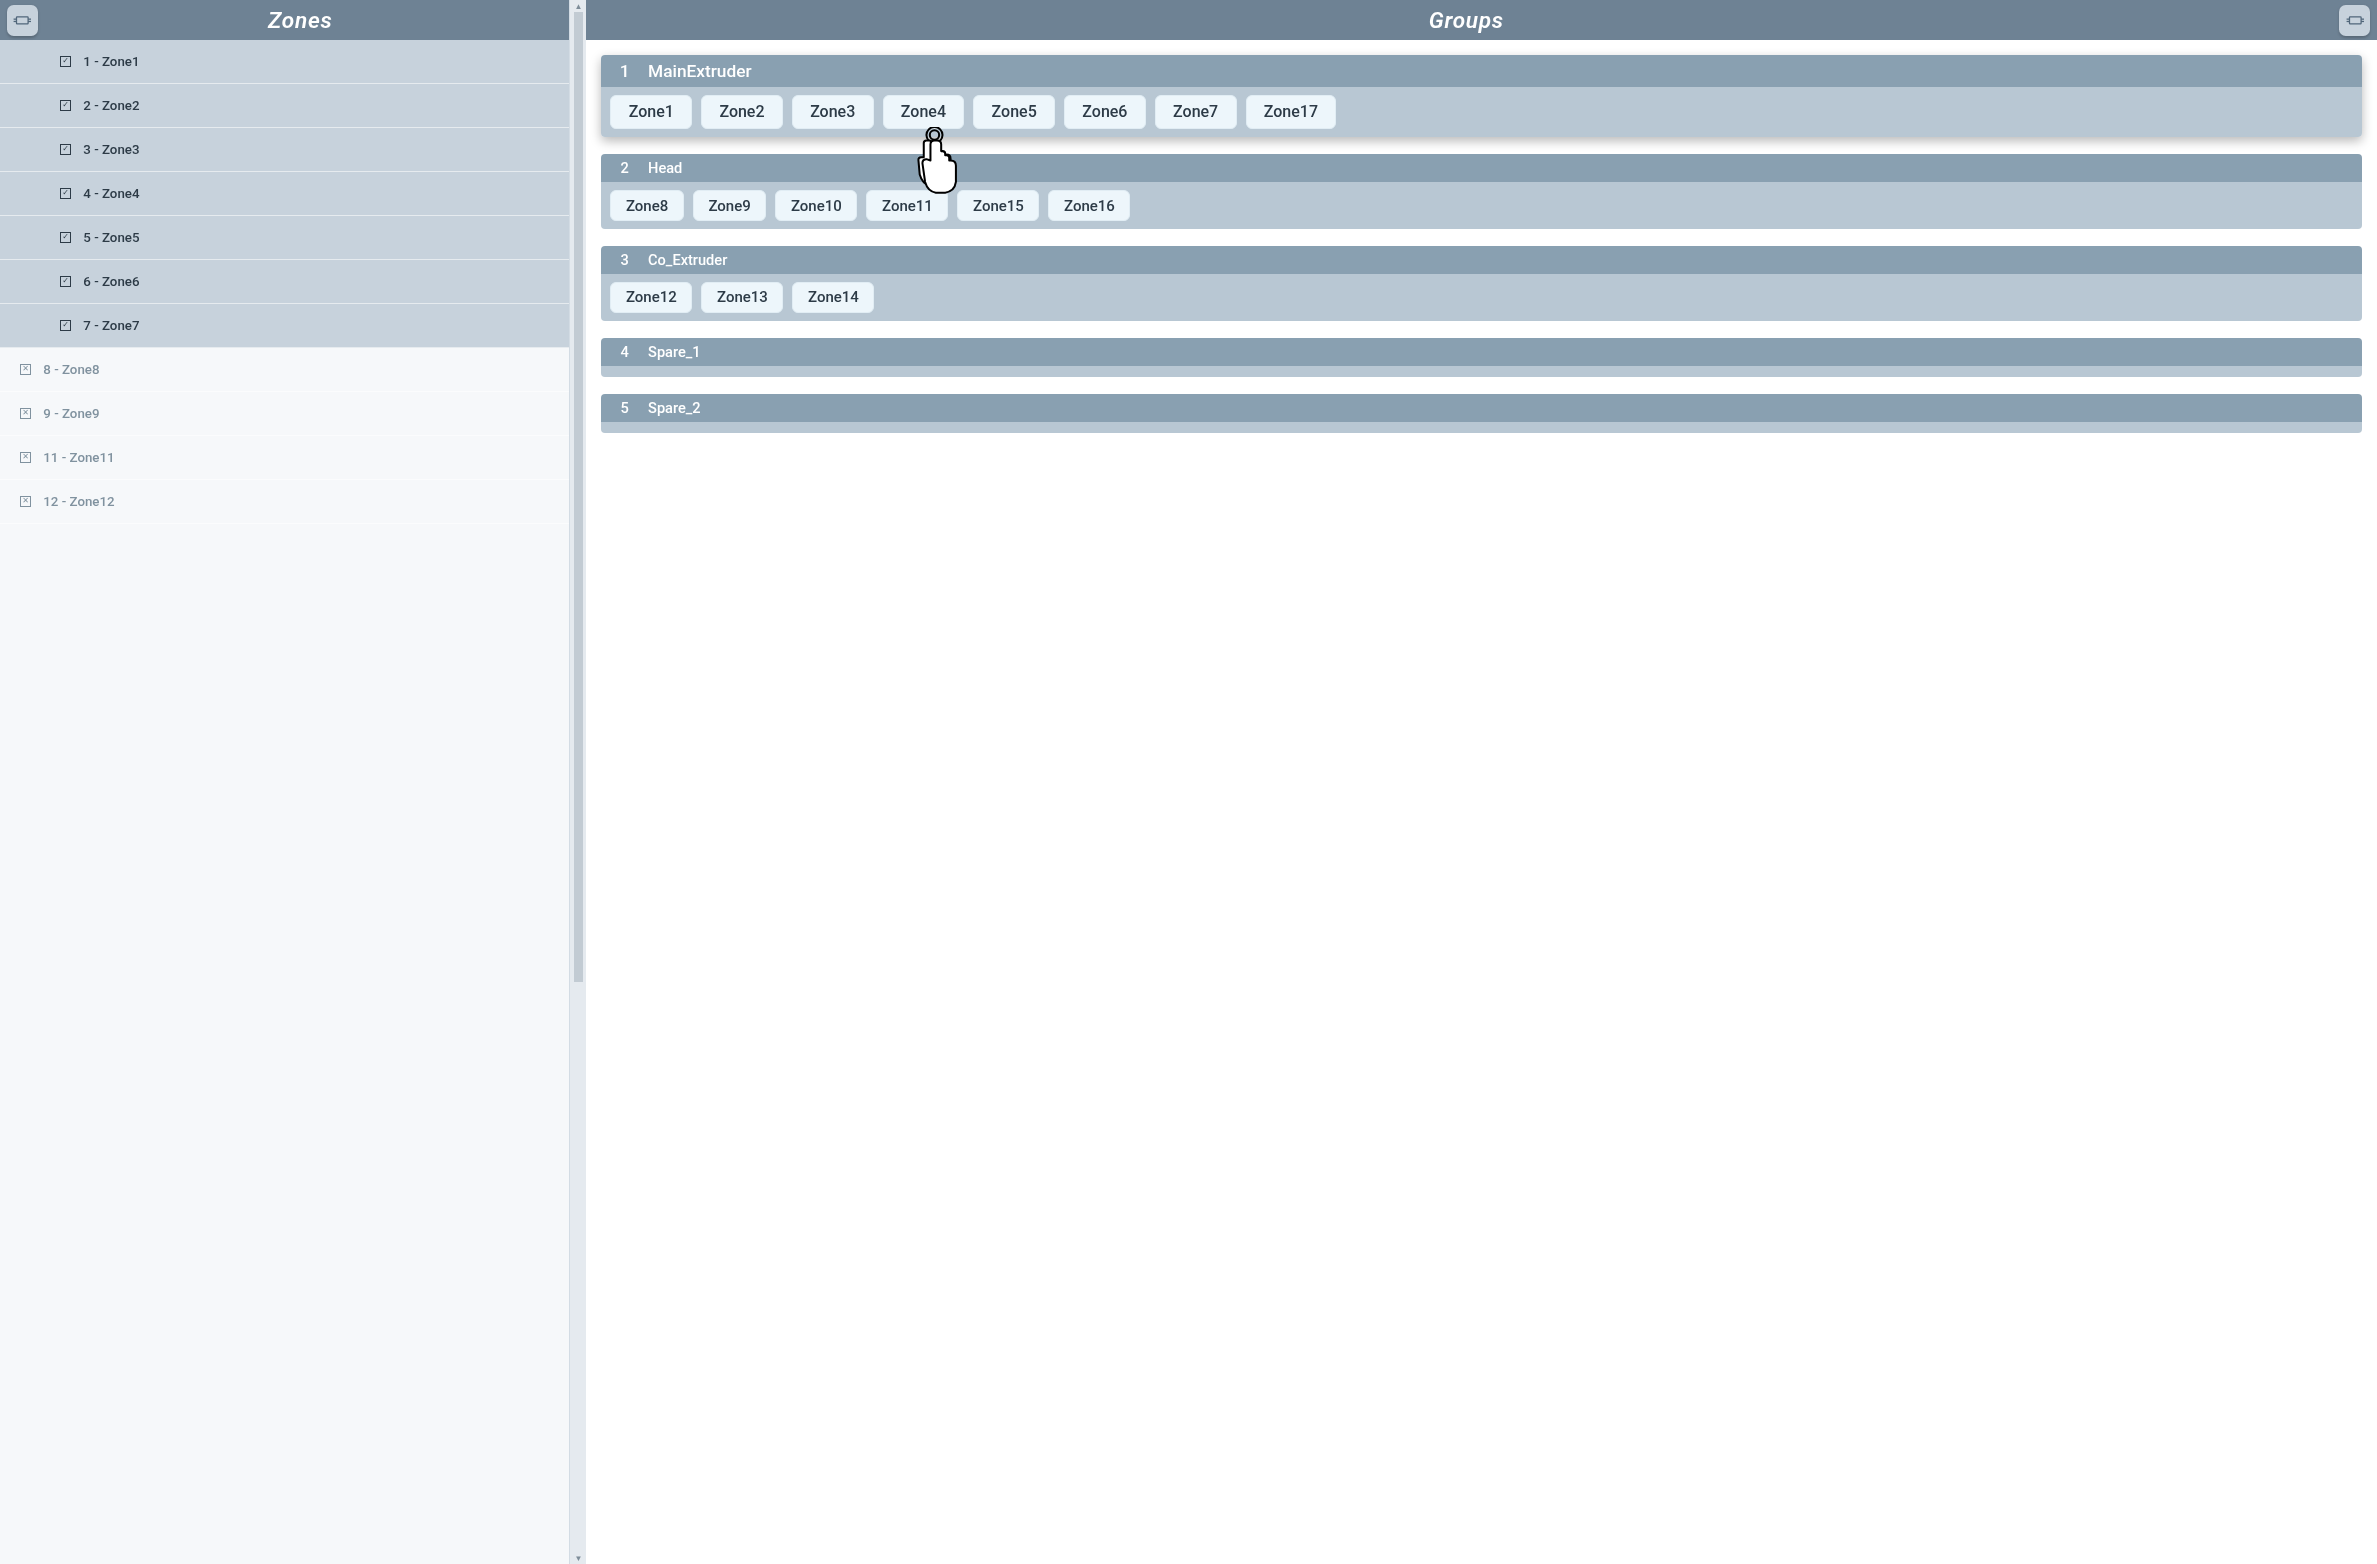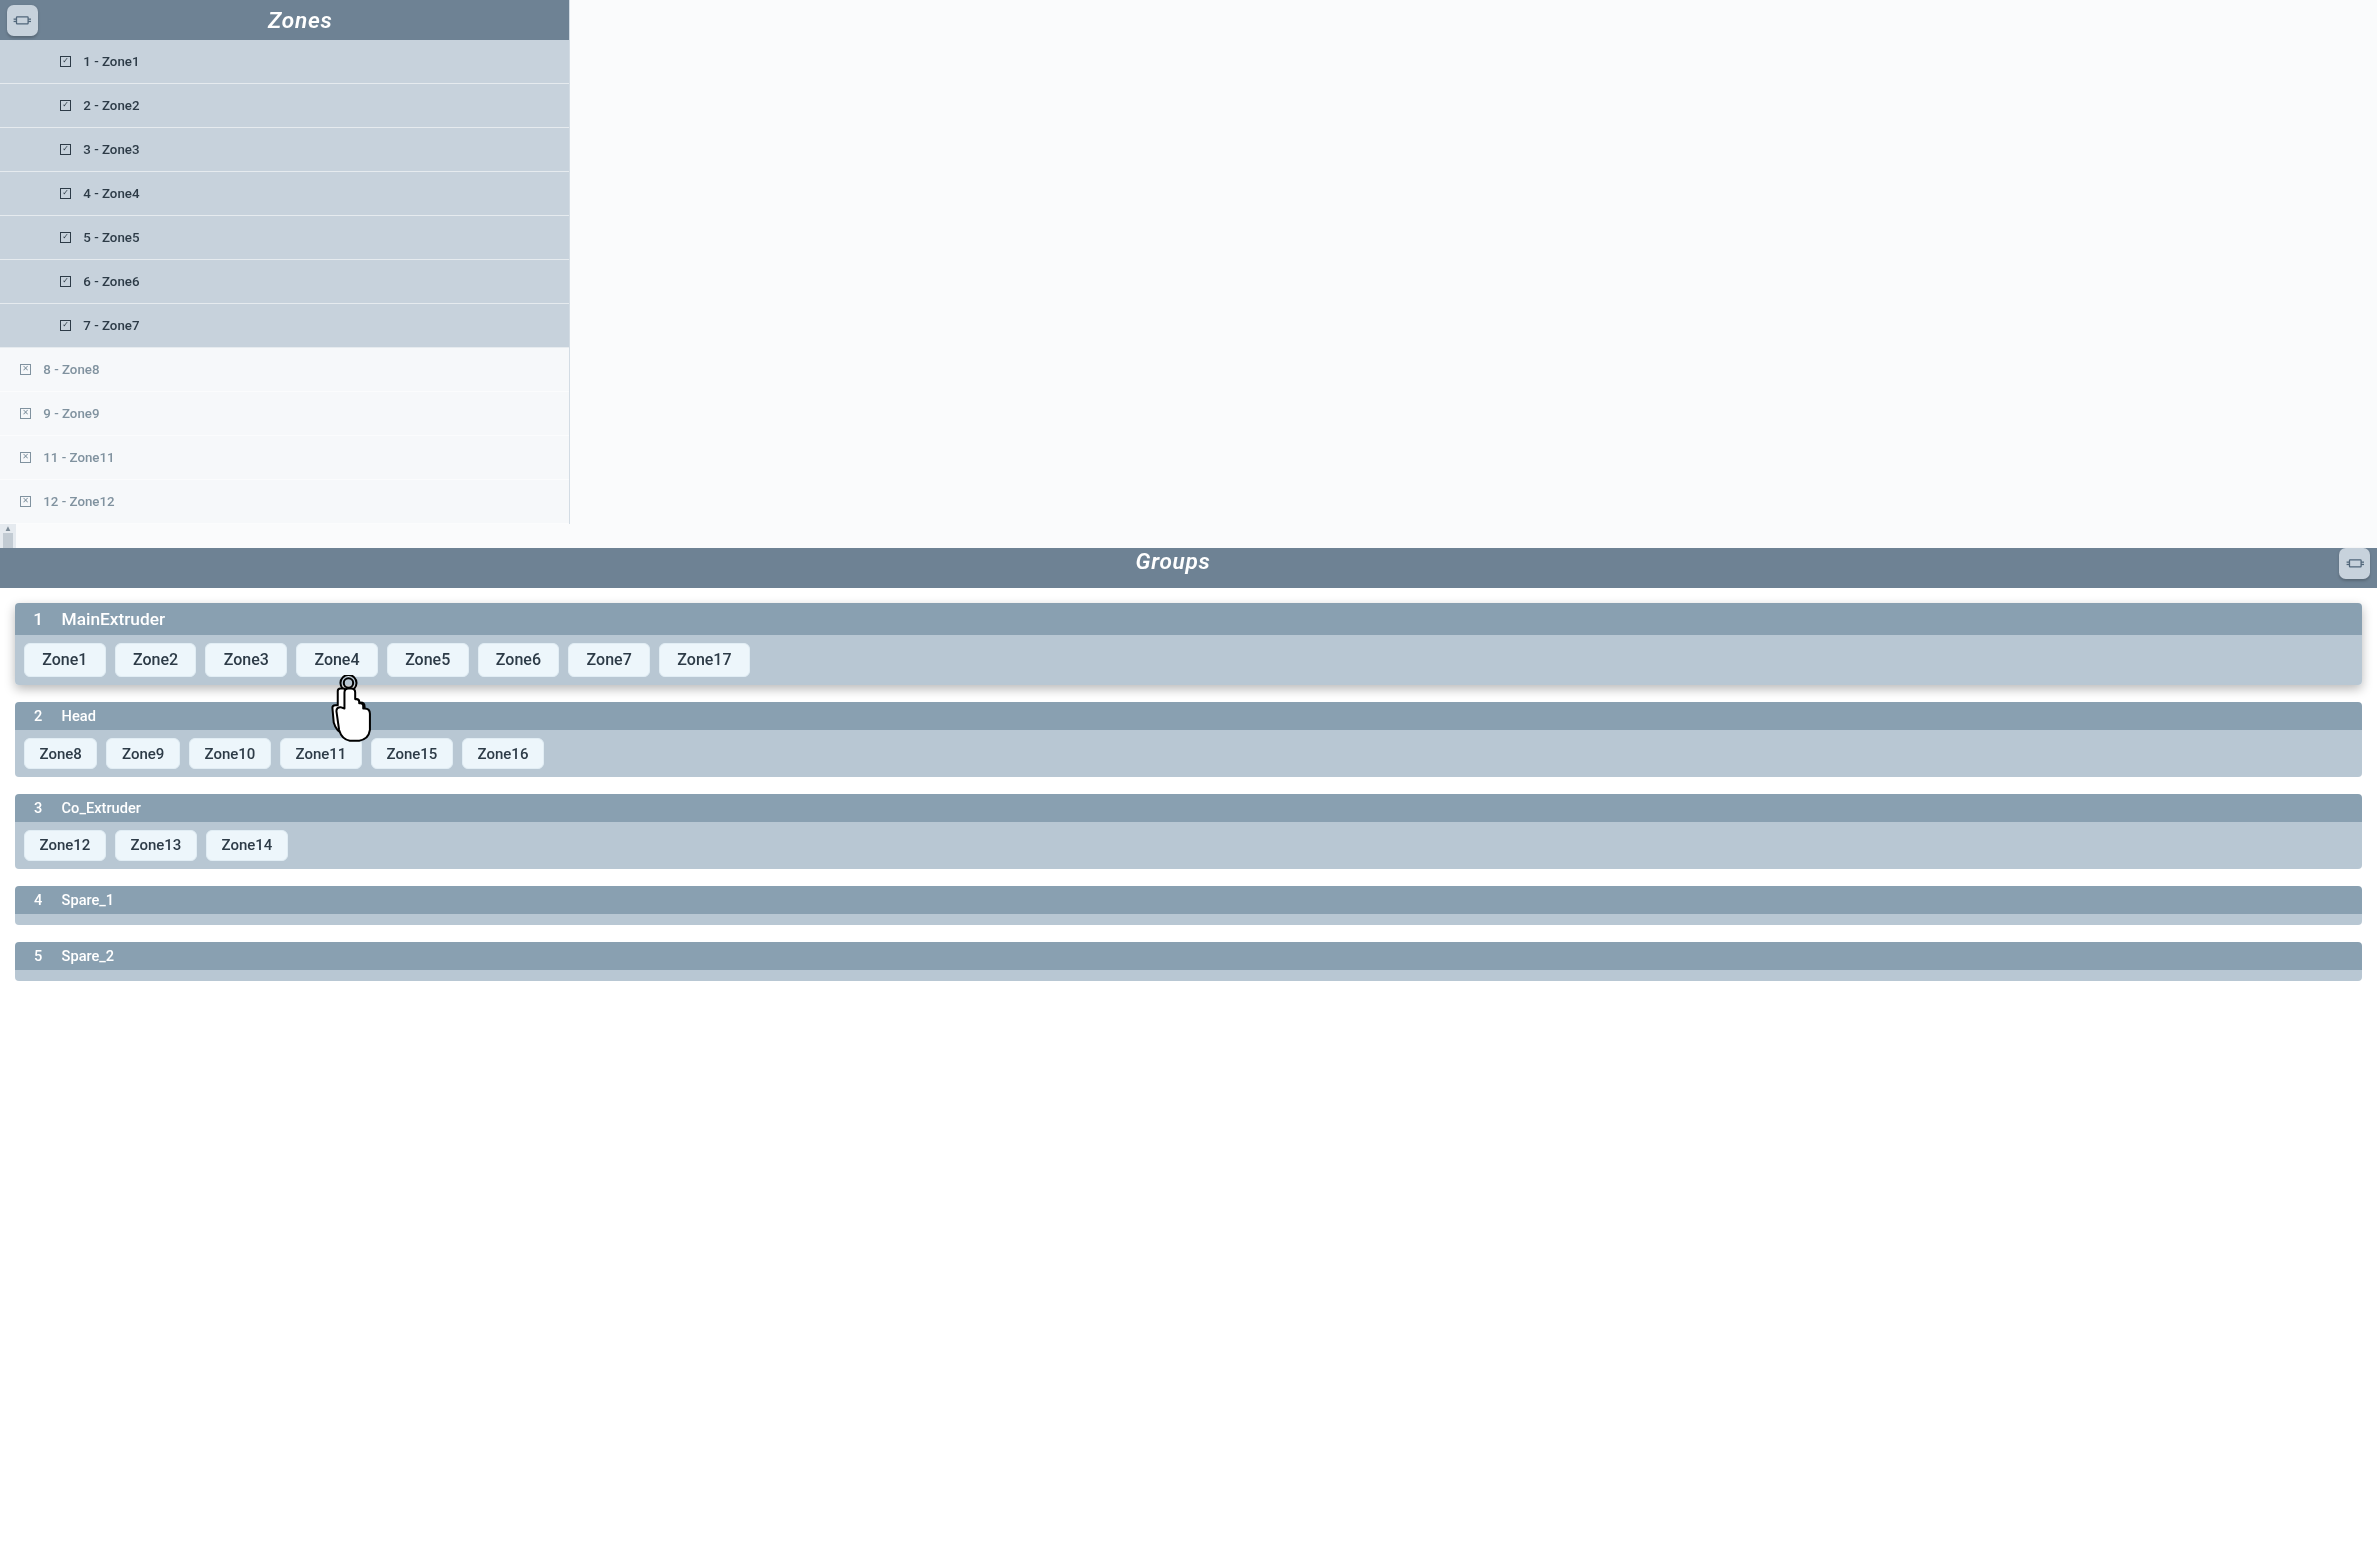--- a/index.html
+++ b/index.html
@@ -20,21 +20,21 @@
   html,body{height:100%;margin:0;}
   body{
     font-family:"Segoe UI",Roboto,Helvetica,Arial,sans-serif;
     background:#fafbfc;
     color:var(--ink);
   }
   .app{
     width:100%;
     height:100vh;
     display:flex;
-    flex-direction:column;
+    flex-direction:row;
     font-size:12px;
   }
   
   .zones-panel{
     width:24%;
     min-width:200px;
     display:flex;
     flex-direction:column;
     background:var(--slate-lighter);
     border-right:0.7px solid var(--border);
@@ -127,20 +127,21 @@
     flex:1;
     display:flex;
     flex-direction:column;
     background:#fff;
   }
   .groups-header{
     background:var(--slate-dark);
     color:#fff;
     height:40px;
     display:flex;
+    align-items:center;
     padding:0 6.7px;
   }
   .groups-header .spacer{flex:1;}
   .groups-header .title{
     font-size:22.6px;
     font-weight:600;
     font-style:italic;
     letter-spacing:0.7px;
   }
   .groups-body{

